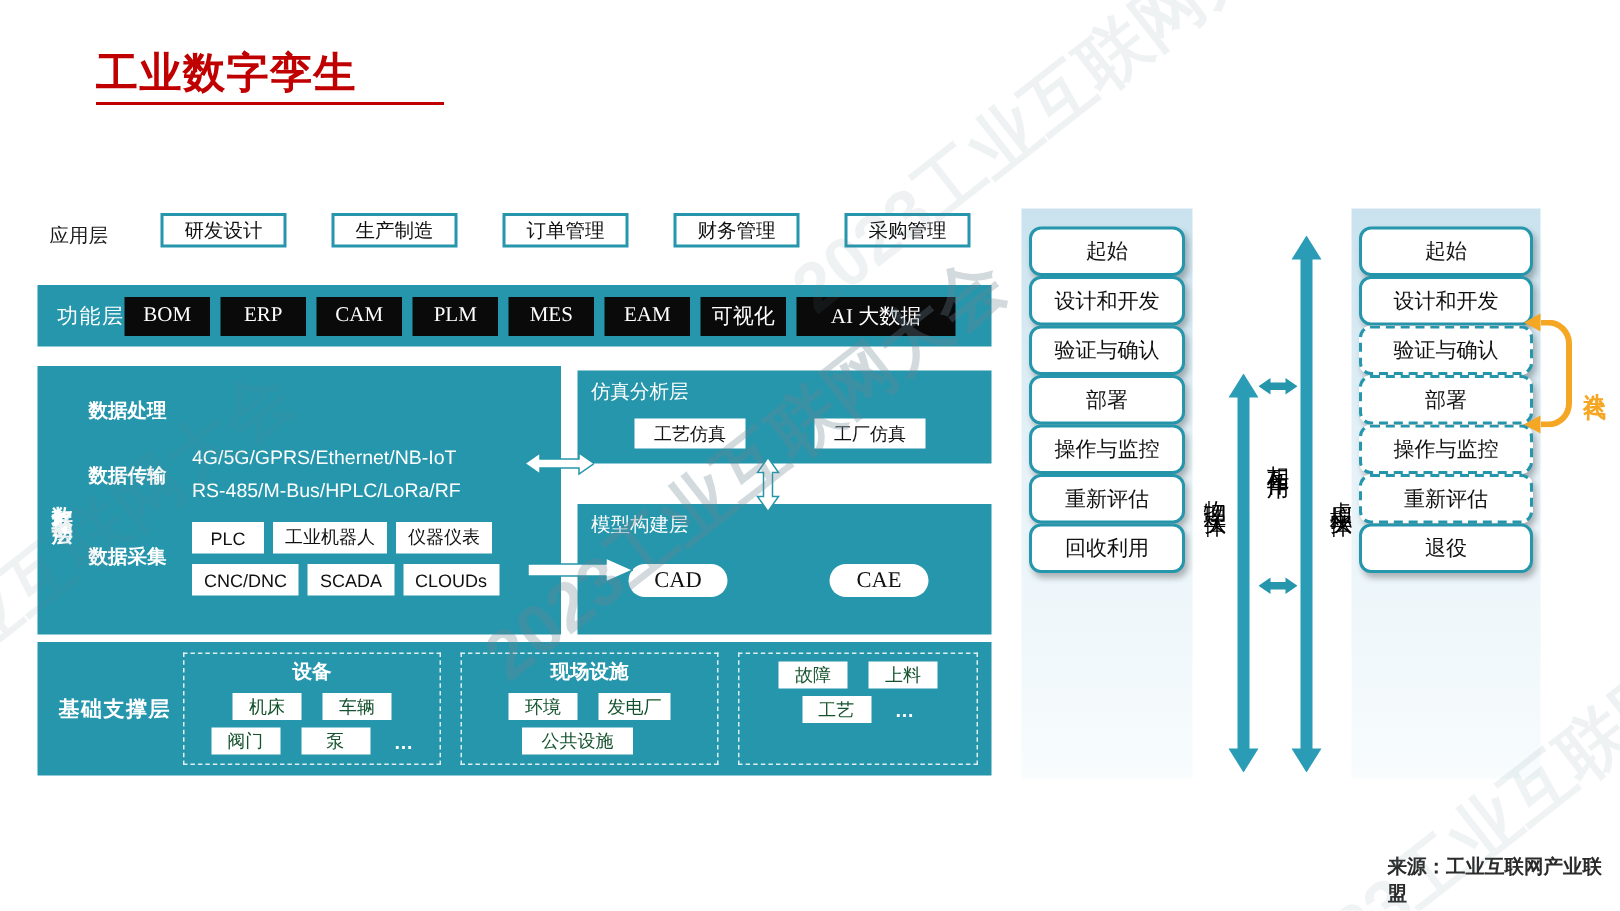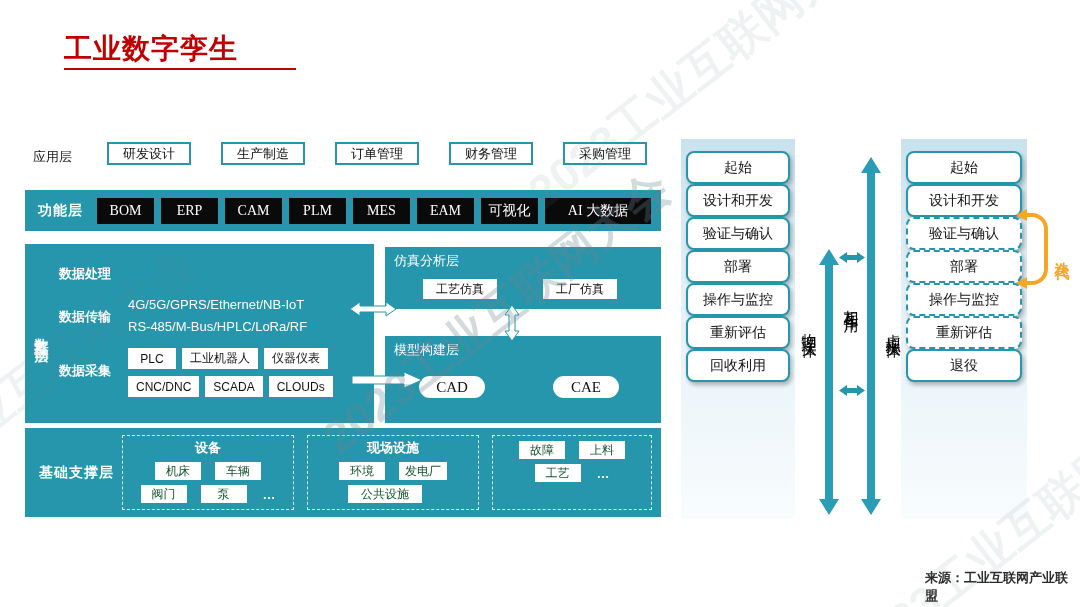--- a/index.html
+++ b/index.html
@@ -11,21 +11,21 @@
   .title-underline { position:absolute; left:64px; top:68px; width:232px; height:2px; background:#c00000; }
 
   .row-label { position:absolute; font-size:13px; color:#1a1a1a; }
   .app-label { left:33px; top:148px; }
   .app-row { position:absolute; left:107px; top:142px; width:540px; display:flex; justify-content:space-between; }
   .app-box { width:84px; height:23px; background:#fff; border:2px solid #2596ab; display:flex;
              align-items:center; justify-content:center; font-size:13px; color:#111; }
 
   .fn-bar { position:absolute; left:25px; top:190px; width:636px; height:41px; background:#2596ab;
             display:flex; align-items:center; padding-left:13px; }
-  .fn-label { color:#fff; font-weight:bold; font-size:14px; margin-right:14px; letter-spacing:1px; }
+  .fn-label { color:#fff; font-weight:normal; font-size:14px; letter-spacing:1px; }
   .fn-items { display:flex; gap:7px; align-items:center; }
   .fn-box { width:57px; height:26px; background:#0a0a0a; color:#fff; display:flex; align-items:center;
             justify-content:center; font-family:"Liberation Serif","DejaVu Serif",serif; font-size:14px; white-space:nowrap; }
   .fn-box.wide { width:106px; }
 
   .teal-block { position:absolute; background:#2596ab; }
   .di-block { left:25px; top:244px; width:349px; height:179px; }
   .v-text { writing-mode:vertical-rl; text-orientation:upright; letter-spacing:3px; }
   .di-vlabel { position:absolute; left:8px; top:50%; transform:translateY(-50%); color:#fff; font-weight:bold; font-size:14px; }
   .di-row-label { position:absolute; left:34px; color:#fff; font-weight:bold; font-size:13px; white-space:nowrap; }

